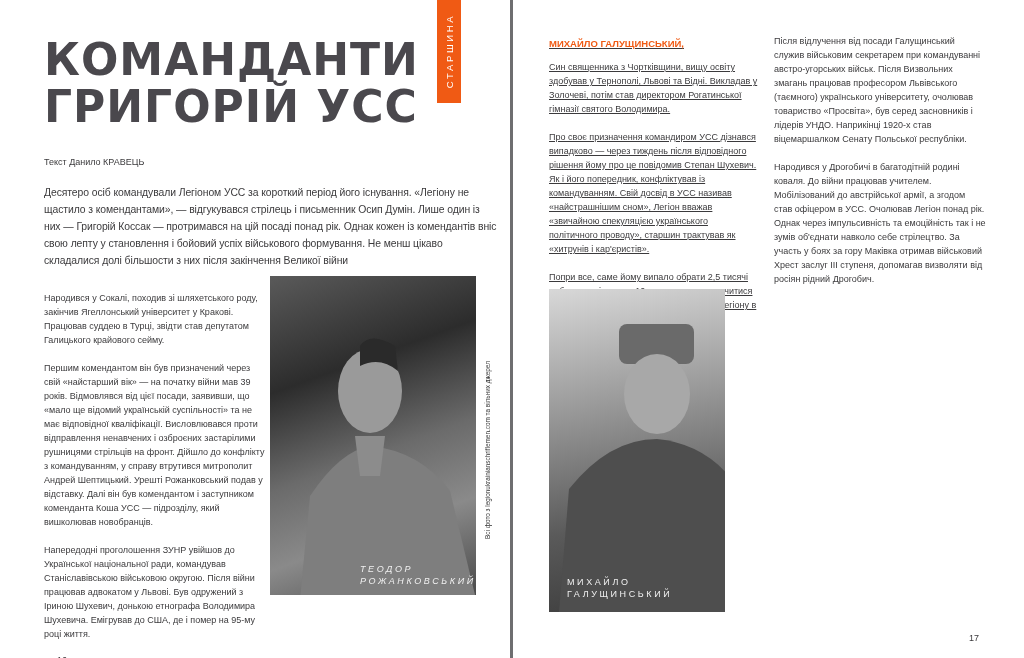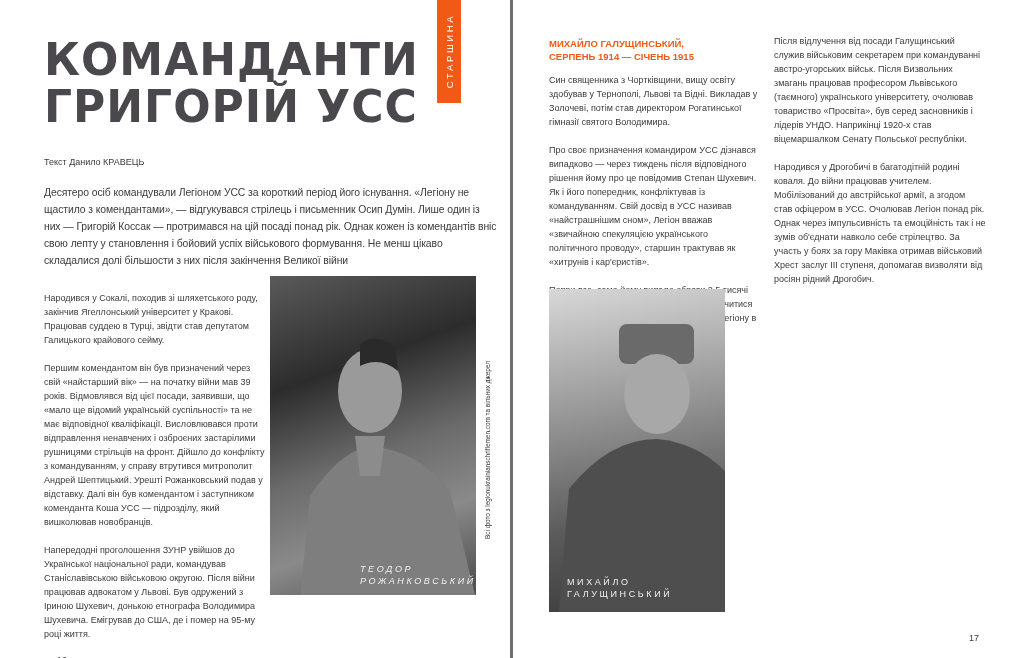--- a/index.html
+++ b/index.html
@@ -53,24 +53,23 @@
       <div>РОЖАНКОВСЬКИЙ</div>
     </div>
   </div>
   <div class="credit">Всі фото з legionukrainianschriflemen.com та вільних джерел</div>
   <div class="pnum" style="left:57px;margin-top:22px;">16</div>
 </div>
 
 <div class="spine"></div>
 
 <div class="page right">
-  <div class="col" style="left:36px;top:37px;width:210px;">
+  <div class="col" style="left:36px;top:37px;width:210px;text-decoration:underline;">
     <div class="head">
       <div>МИХАЙЛО ГАЛУЩИНСЬКИЙ,</div>
-      <div>СЕРПЕНЬ 1914 — СІЧЕНЬ 1915</div>
     </div>
     <p>Син священника з Чортківщини, вищу освіту здобував у Тернополі, Львові та Відні. Викладав у Золочеві, потім став директором Рогатинської гімназії святого Володимира.</p>
     <p>Про своє призначення командиром УСС дізнався випадково — через тиждень після відповідного рішення йому про це повідомив Степан Шухевич. Як і його попередник, конфліктував із командуванням. Свій досвід в УСС називав «найстрашнішим сном», Легіон вважав «звичайною спекуляцією українського політичного проводу», старшин трактував як «хитрунів і кар'єристів».</p>
     <p>Попри все, саме йому випало обрати 2,5 тисячі добровольців серед 10 тисяч охочих долучитися до стрільців. І саме він прийняв присягу Легіону в Стрию у серпні 1914 року.</p>
   </div>
 
   <div class="col" style="left:261px;top:34px;width:212px;">
     <p>Після відлучення від посади Галущинський служив військовим секретарем при командуванні австро-угорських військ. Після Визвольних змагань працював професором Львівського (таємного) українського університету, очолював товариство «Просвіта», був серед засновників і лідерів УНДО. Наприкінці 1920-х став віцемаршалком Сенату Польської республіки.</p>
     <p>Народився у Дрогобичі в багатодітній родині коваля. До війни працював учителем. Мобілізований до австрійської армії, а згодом став офіцером в УСС. Очолював Легіон понад рік. Однак через імпульсивність та емоційність так і не зумів об'єднати навколо себе стрілецтво. За участь у боях за гору Маківка отримав військовий Хрест заслуг III ступеня, допомагав визволяти від росіян рідний Дрогобич.</p>
   </div>

